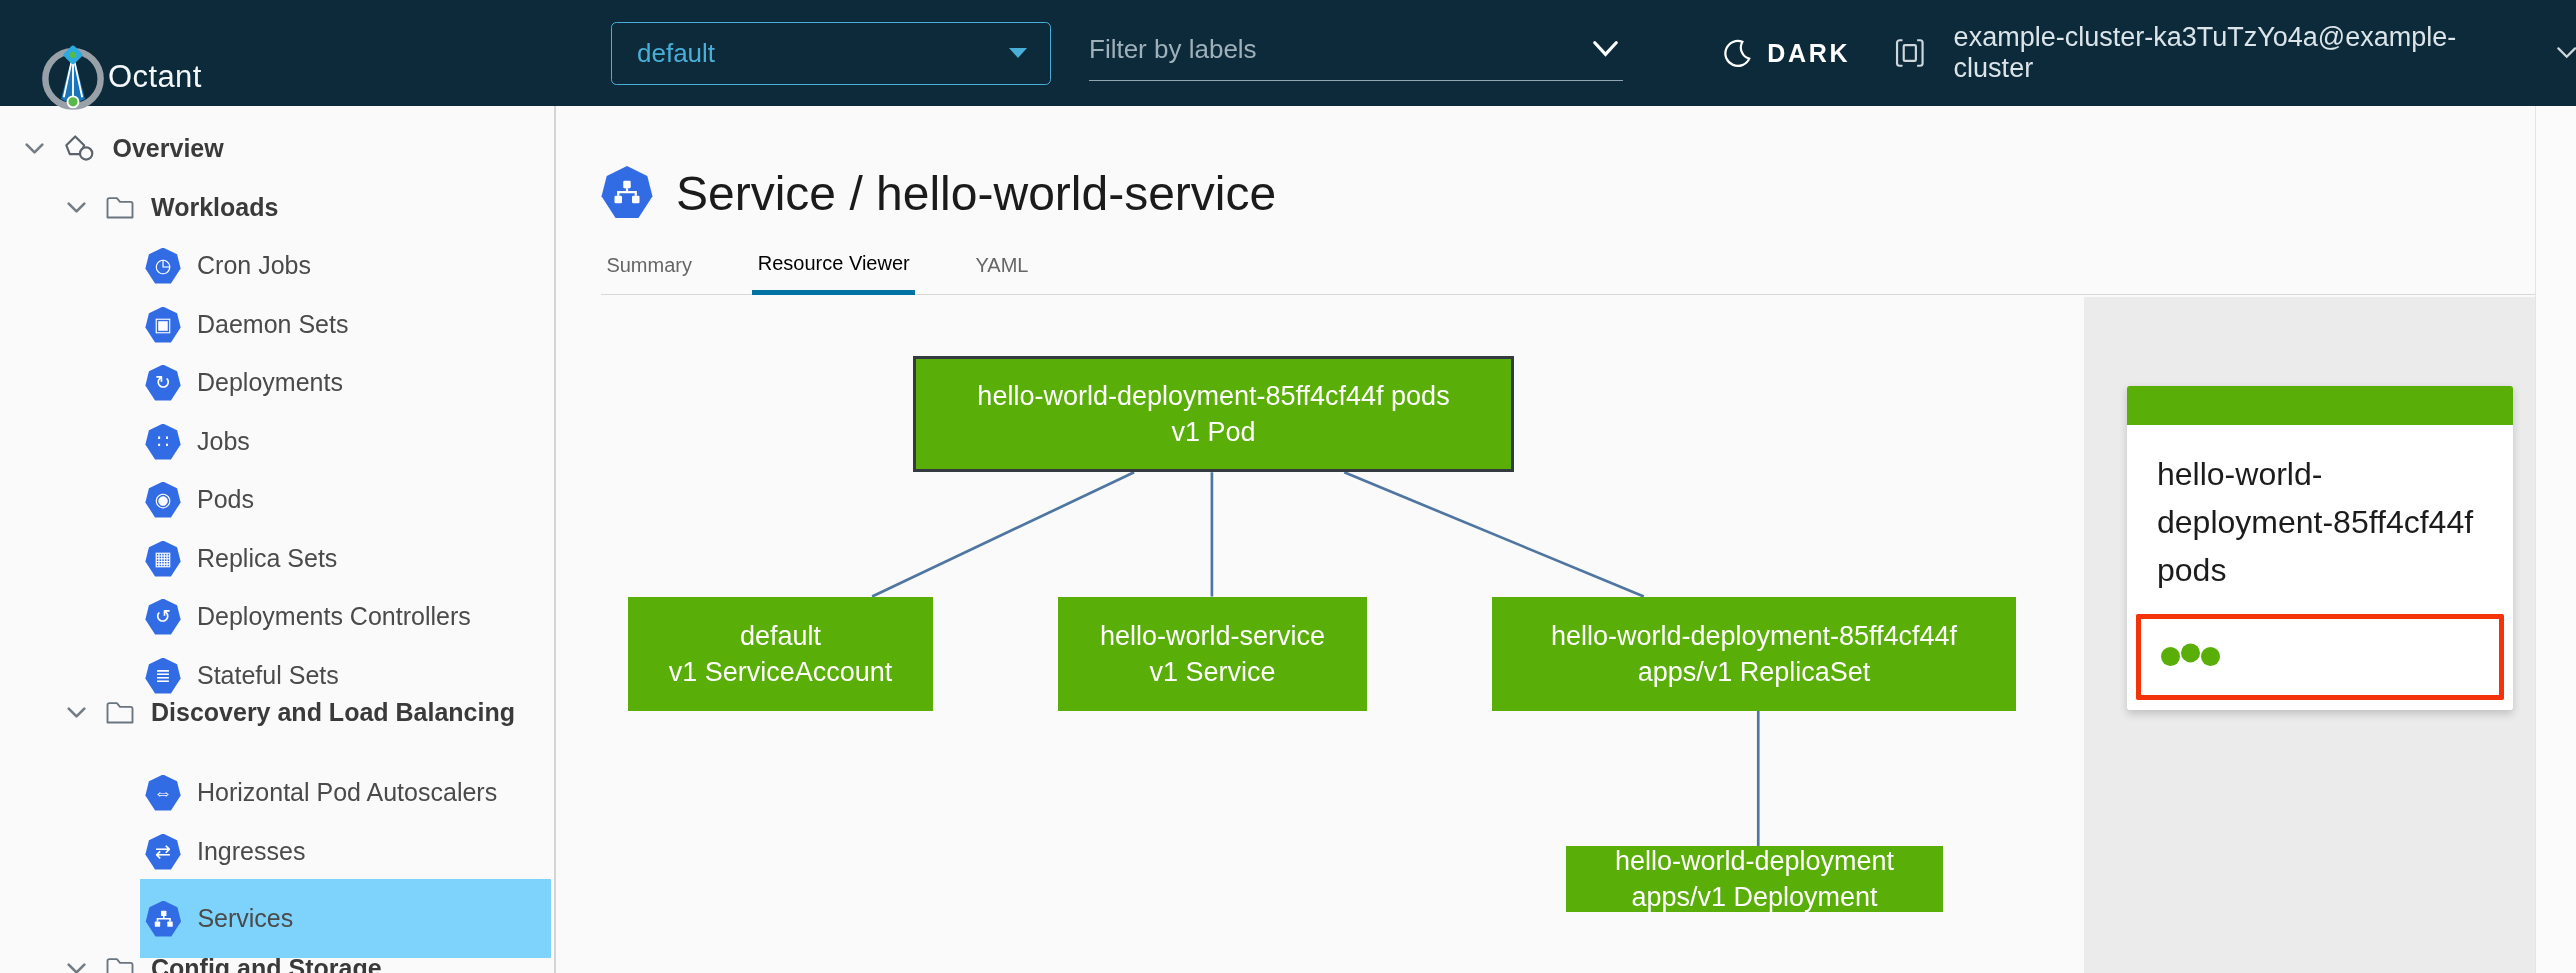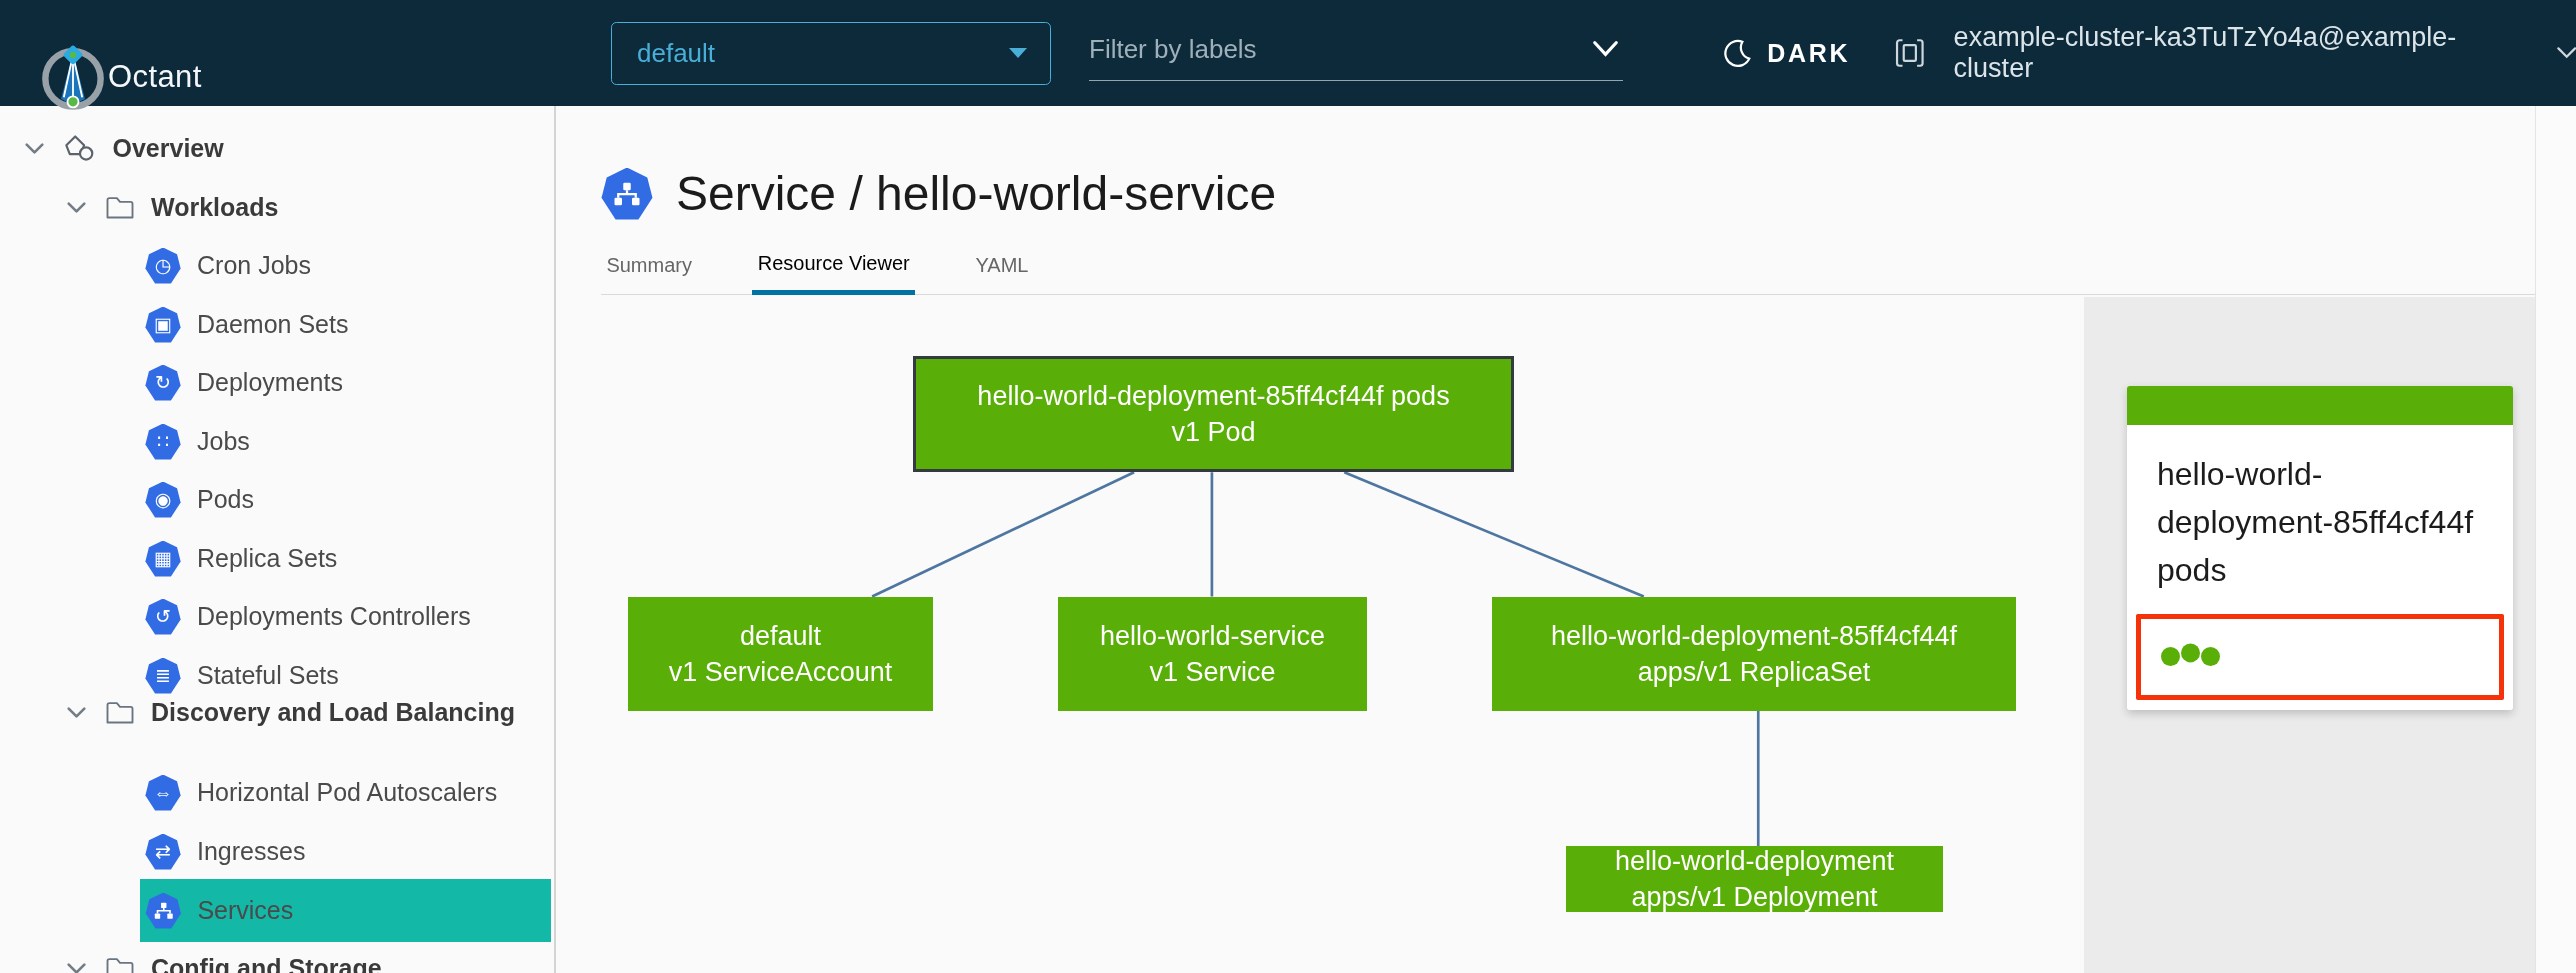--- a/index.html
+++ b/index.html
@@ -24,27 +24,27 @@
   .context-label { color:#dbe4e9; font-size:27px; }
 
   
   .sidebar { position:absolute; left:0; top:106px; width:556px; bottom:0; background:#fafafa; border-right:2.7px solid #d4d4d4; z-index:5; }
   .nav-row { position:absolute; left:0; right:2.7px; height:59px; display:flex; align-items:center; cursor:pointer; }
   .nav-row .lbl { color:#4a4a4a; font-size:25px; white-space:nowrap; }
   .nav-row.section .lbl { color:#3a3a3a; font-weight:700; }
   .lvl0 { padding-left:21.5px; gap:16px; }
   .lvl1 { padding-left:64px; gap:16px; }
   .lvl2 { padding-left:145px; gap:16px; }
-  .nav-row.selected { left:140px; padding-left:5.4px; background:#14b8a6; height:63px; }
+  .nav-row.selected { left:140px; padding-left:5.4px; background:#7dd3fc; height:79px; }
   .hepta { width:36px; height:36px; flex:0 0 36px; background:#326ce5; clip-path:polygon(50% 0%, 89% 19%, 99% 58%, 72% 100%, 28% 100%, 1% 58%, 11% 19%); display:flex; align-items:center; justify-content:center; color:#fff; font-size:19px; line-height:1; }
   .hepta.big { width:52px; height:52px; flex:0 0 52px; }
   .chev-ic, .folder-ic, .apps-ic { flex:0 0 auto; display:flex; align-items:center; }
 
   
-  .page-title-row { position:absolute; left:601px; top:166px; display:flex; align-items:center; gap:23px; z-index:2; }
+  .page-title-row { position:absolute; left:601px; top:166px; display:flex; align-items:flex-start; gap:23px; z-index:2; }
   .page-title { font-size:48px; font-weight:300; color:#1b1b1b; }
   .tabs { position:absolute; left:601px; top:236px; right:41px; height:59px; border-bottom:1.8px solid #d9d9d9; display:flex; gap:55px; z-index:2; }
   .tab { height:59px; display:flex; align-items:center; padding:0 5.4px; font-size:20px; color:#666; cursor:pointer; }
   .tab.active { color:#000; font-weight:500; border-bottom:5.4px solid #0072a3; }
 
   
   .canvas { position:absolute; left:558px; top:297px; width:1526px; bottom:0; background:#fafafa; }
   .edges { position:absolute; left:0; top:0; }
   .gnode { position:absolute; background:#5aae08; color:#fff; display:flex; flex-direction:column; align-items:center; justify-content:center; text-align:center; font-size:27px; line-height:36px; cursor:pointer; z-index:2; }
   .gnode.selected { border:3.6px solid #333a40; }

